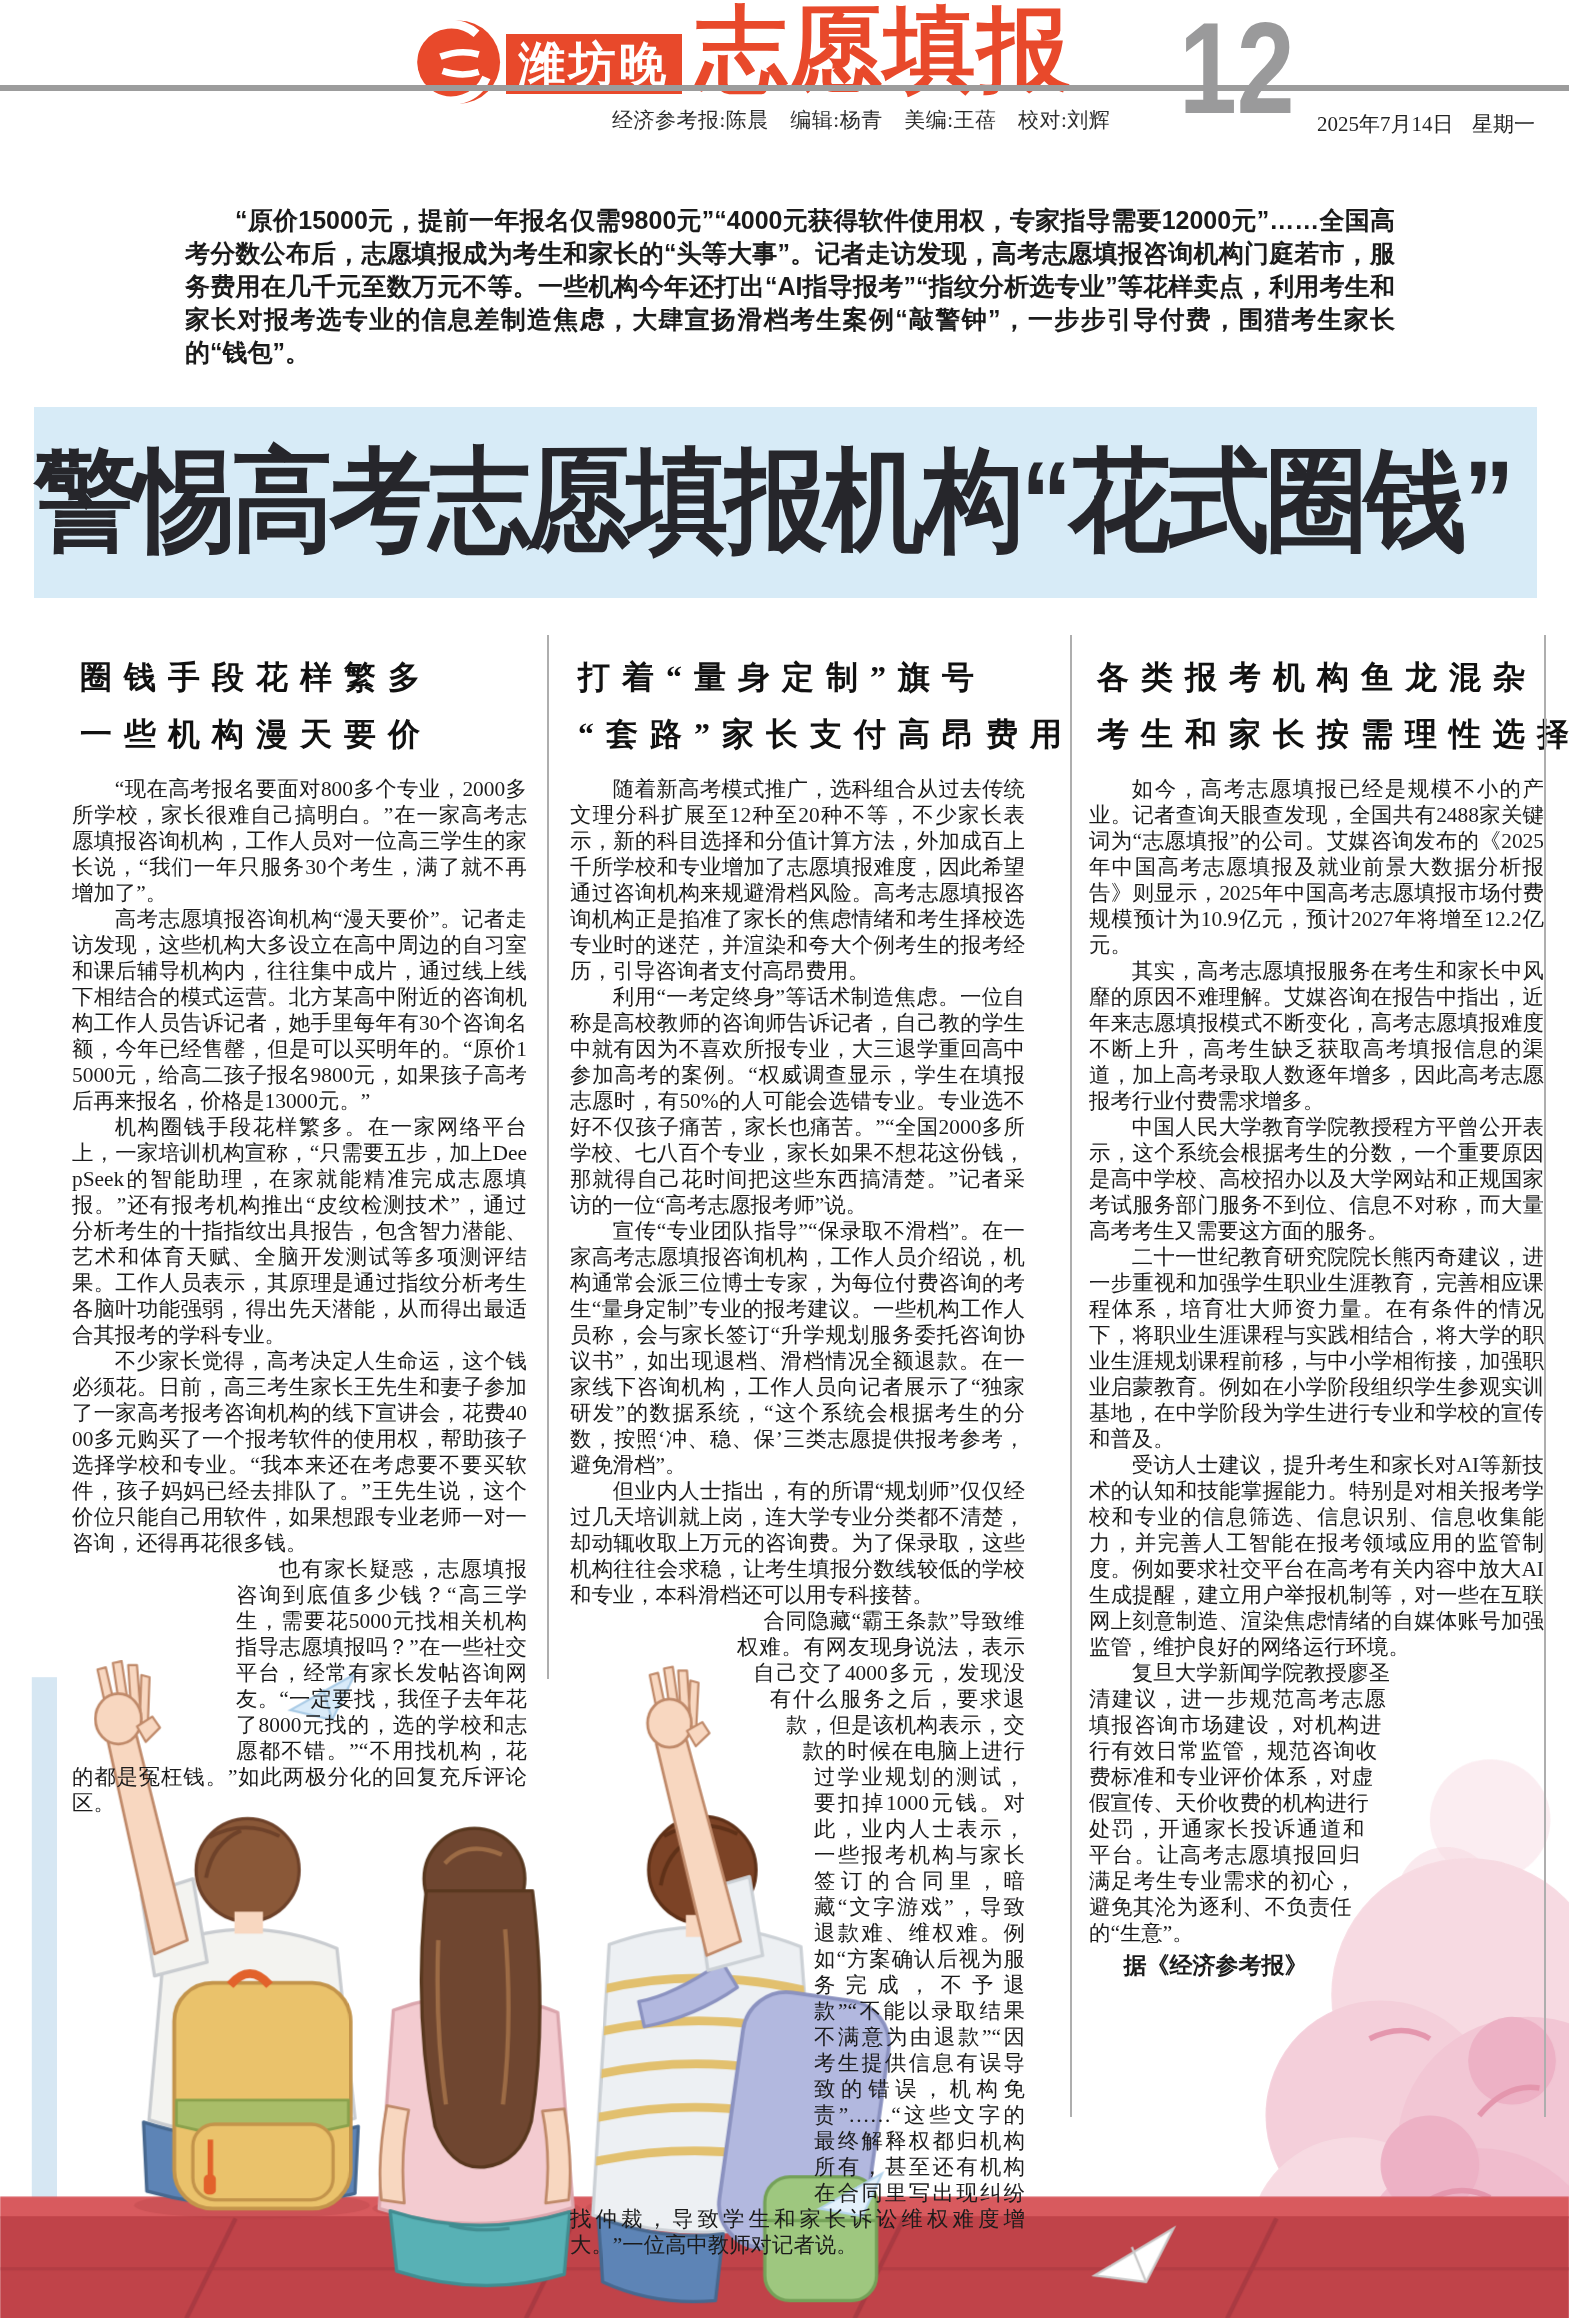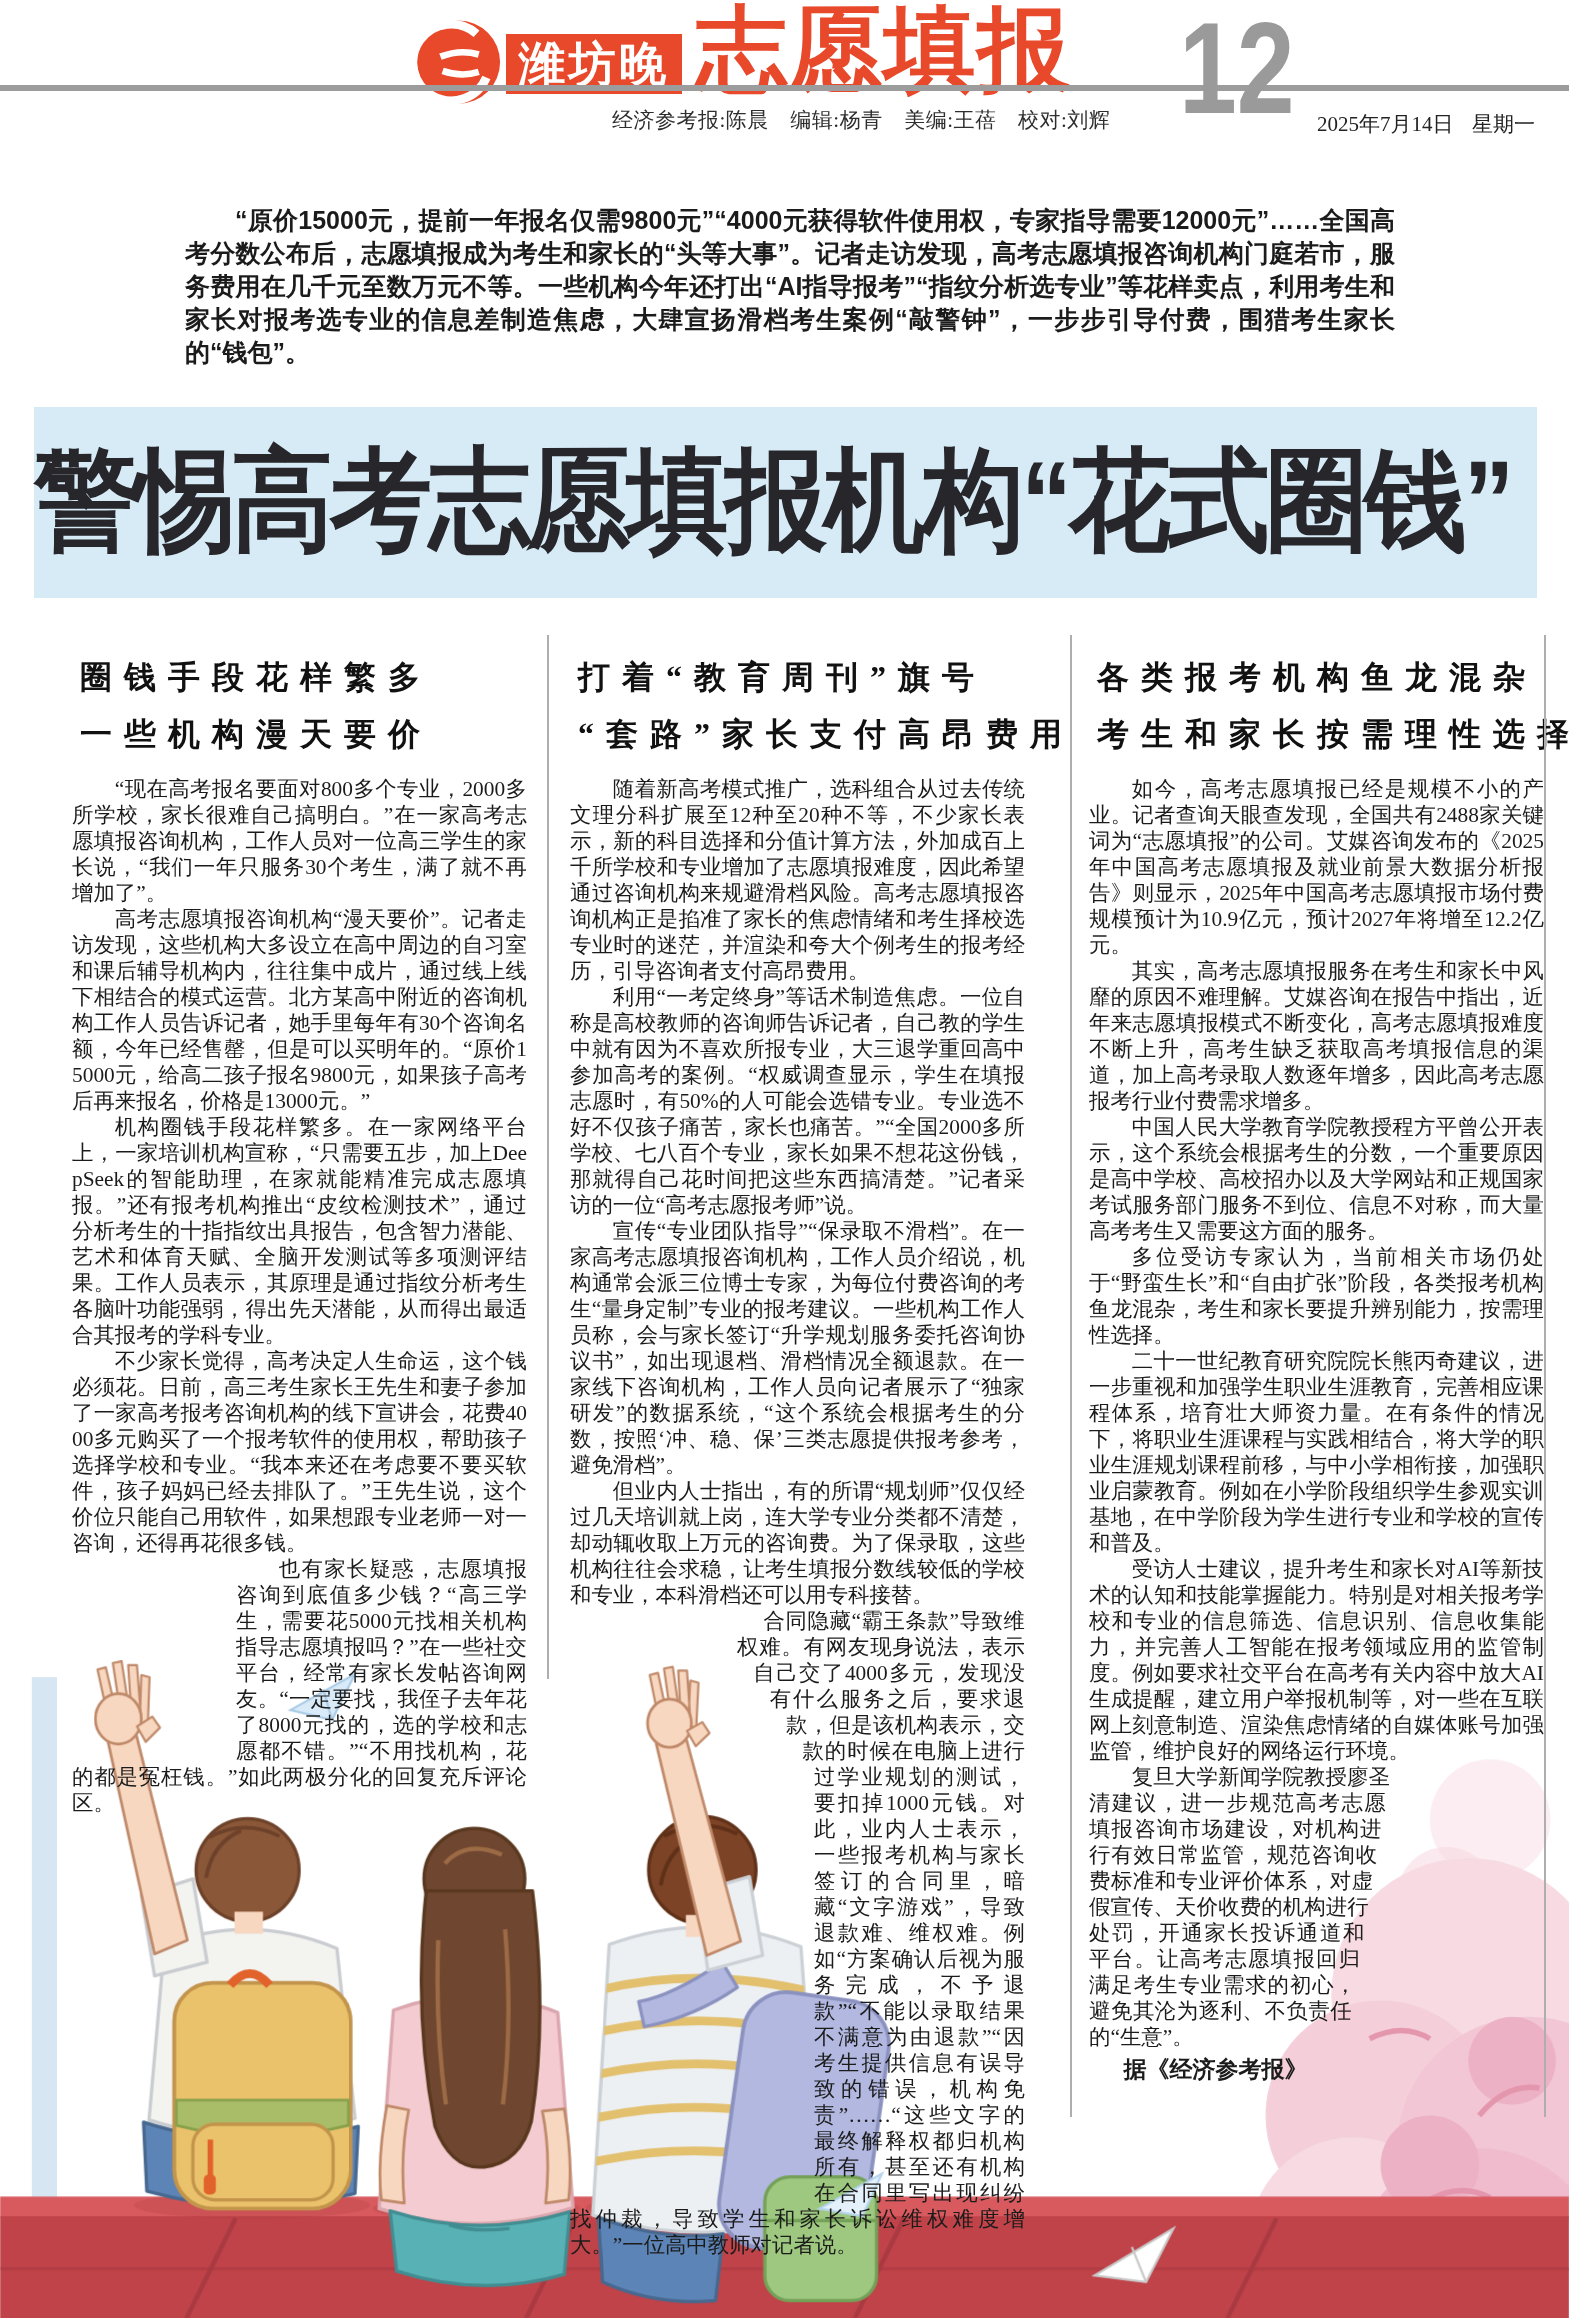--- a/index.html
+++ b/index.html
@@ -199,40 +199,39 @@
       <p>“现在高考报名要面对800多个专业，2000多所学校，家长很难自己搞明白。”在一家高考志愿填报咨询机构，工作人员对一位高三学生的家长说，“我们一年只服务30个考生，满了就不再增加了”。</p>
       <p>高考志愿填报咨询机构“漫天要价”。记者走访发现，这些机构大多设立在高中周边的自习室和课后辅导机构内，往往集中成片，通过线上线下相结合的模式运营。北方某高中附近的咨询机构工作人员告诉记者，她手里每年有30个咨询名额，今年已经售罄，但是可以买明年的。“原价15000元，给高二孩子报名9800元，如果孩子高考后再来报名，价格是13000元。”</p>
       <p>机构圈钱手段花样繁多。在一家网络平台上，一家培训机构宣称，“只需要五步，加上DeepSeek的智能助理，在家就能精准完成志愿填报。”还有报考机构推出“皮纹检测技术”，通过分析考生的十指指纹出具报告，包含智力潜能、艺术和体育天赋、全脑开发测试等多项测评结果。工作人员表示，其原理是通过指纹分析考生各脑叶功能强弱，得出先天潜能，从而得出最适合其报考的学科专业。</p>
       <p>不少家长觉得，高考决定人生命运，这个钱必须花。日前，高三考生家长王先生和妻子参加了一家高考报考咨询机构的线下宣讲会，花费4000多元购买了一个报考软件的使用权，帮助孩子选择学校和专业。“我本来还在考虑要不要买软件，孩子妈妈已经去排队了。”王先生说，这个价位只能自己用软件，如果想跟专业老师一对一咨询，还得再花很多钱。</p>
       <div class="wrap-l1"></div>
       <p>也有家长疑惑，志愿填报咨询到底值多少钱？“高三学生，需要花5000元找相关机构指导志愿填报吗？”在一些社交平台，经常有家长发帖咨询网友。“一定要找，我侄子去年花了8000元找的，选的学校和志愿都不错。”“不用找机构，花的都是冤枉钱。”如此两极分化的回复充斥评论区。</p>
     </div>
   </article>
 
   <article class="col col-2">
-    <h2 class="line1">打着“教育周刊”旗号</h2>
+    <h2 class="line1">打着“量身定制”旗号</h2>
     <h2 class="line2">“套路”家长支付高昂费用</h2>
     <div class="colbody">
       <p>随着新高考模式推广，选科组合从过去传统文理分科扩展至12种至20种不等，不少家长表示，新的科目选择和分值计算方法，外加成百上千所学校和专业增加了志愿填报难度，因此希望通过咨询机构来规避滑档风险。高考志愿填报咨询机构正是掐准了家长的焦虑情绪和考生择校选专业时的迷茫，并渲染和夸大个例考生的报考经历，引导咨询者支付高昂费用。</p>
       <p>利用“一考定终身”等话术制造焦虑。一位自称是高校教师的咨询师告诉记者，自己教的学生中就有因为不喜欢所报专业，大三退学重回高中参加高考的案例。“权威调查显示，学生在填报志愿时，有50%的人可能会选错专业。专业选不好不仅孩子痛苦，家长也痛苦。”“全国2000多所学校、七八百个专业，家长如果不想花这份钱，那就得自己花时间把这些东西搞清楚。”记者采访的一位“高考志愿报考师”说。</p>
       <p>宣传“专业团队指导”“保录取不滑档”。在一家高考志愿填报咨询机构，工作人员介绍说，机构通常会派三位博士专家，为每位付费咨询的考生“量身定制”专业的报考建议。一些机构工作人员称，会与家长签订“升学规划服务委托咨询协议书”，如出现退档、滑档情况全额退款。在一家线下咨询机构，工作人员向记者展示了“独家研发”的数据系统，“这个系统会根据考生的分数，按照‘冲、稳、保’三类志愿提供报考参考，避免滑档”。</p>
       <p>但业内人士指出，有的所谓“规划师”仅仅经过几天培训就上岗，连大学专业分类都不清楚，却动辄收取上万元的咨询费。为了保录取，这些机构往往会求稳，让考生填报分数线较低的学校和专业，本科滑档还可以用专科接替。</p>
       <div class="wrap-l2"></div>
       <p>合同隐藏“霸王条款”导致维权难。有网友现身说法，表示自己交了4000多元，发现没有什么服务之后，要求退款，但是该机构表示，交款的时候在电脑上进行过学业规划的测试，要扣掉1000元钱。对此，业内人士表示，一些报考机构与家长签订的合同里，暗藏“文字游戏”，导致退款难、维权难。例如“方案确认后视为服务完成，不予退款”“不能以录取结果不满意为由退款”“因考生提供信息有误导致的错误，机构免责”……“这些文字的最终解释权都归机构所有，甚至还有机构在合同里写出现纠纷找仲裁，导致学生和家长诉讼维权难度增大。”一位高中教师对记者说。</p>
     </div>
   </article>
 
   <article class="col col-3">
     <h2 class="line1">各类报考机构鱼龙混杂</h2>
     <h2 class="line2">考生和家长按需理性选择</h2>
     <div class="colbody">
       <p>如今，高考志愿填报已经是规模不小的产业。记者查询天眼查发现，全国共有2488家关键词为“志愿填报”的公司。艾媒咨询发布的《2025年中国高考志愿填报及就业前景大数据分析报告》则显示，2025年中国高考志愿填报市场付费规模预计为10.9亿元，预计2027年将增至12.2亿元。</p>
       <p>其实，高考志愿填报服务在考生和家长中风靡的原因不难理解。艾媒咨询在报告中指出，近年来志愿填报模式不断变化，高考志愿填报难度不断上升，高考生缺乏获取高考填报信息的渠道，加上高考录取人数逐年增多，因此高考志愿报考行业付费需求增多。</p>
       <p>中国人民大学教育学院教授程方平曾公开表示，这个系统会根据考生的分数，一个重要原因是高中学校、高校招办以及大学网站和正规国家考试服务部门服务不到位、信息不对称，而大量高考考生又需要这方面的服务。</p>
-      <p>多位受访专家认为，当前相关市场仍处于“野蛮生长”和“自由扩张”阶段，各类报考机构鱼龙混杂，考生和家长要提升辨别能力，按需理性选择。</p>
       <p>二十一世纪教育研究院院长熊丙奇建议，进一步重视和加强学生职业生涯教育，完善相应课程体系，培育壮大师资力量。在有条件的情况下，将职业生涯课程与实践相结合，将大学的职业生涯规划课程前移，与中小学相衔接，加强职业启蒙教育。例如在小学阶段组织学生参观实训基地，在中学阶段为学生进行专业和学校的宣传和普及。</p>
       <p>受访人士建议，提升考生和家长对AI等新技术的认知和技能掌握能力。特别是对相关报考学校和专业的信息筛选、信息识别、信息收集能力，并完善人工智能在报考领域应用的监管制度。例如要求社交平台在高考有关内容中放大AI生成提醒，建立用户举报机制等，对一些在互联网上刻意制造、渲染焦虑情绪的自媒体账号加强监管，维护良好的网络运行环境。</p>
       <div class="wrap-r3"></div>
       <p>复旦大学新闻学院教授廖圣清建议，进一步规范高考志愿填报咨询市场建设，对机构进行有效日常监管，规范咨询收费标准和专业评价体系，对虚假宣传、天价收费的机构进行处罚，开通家长投诉通道和平台。让高考志愿填报回归满足考生专业需求的初心，避免其沦为逐利、不负责任的“生意”。</p>
       <p class="source">据《经济参考报》</p>
     </div>
   </article>
 
   <div class="vrule vr-1"></div>
   <div class="vrule vr-2"></div>

